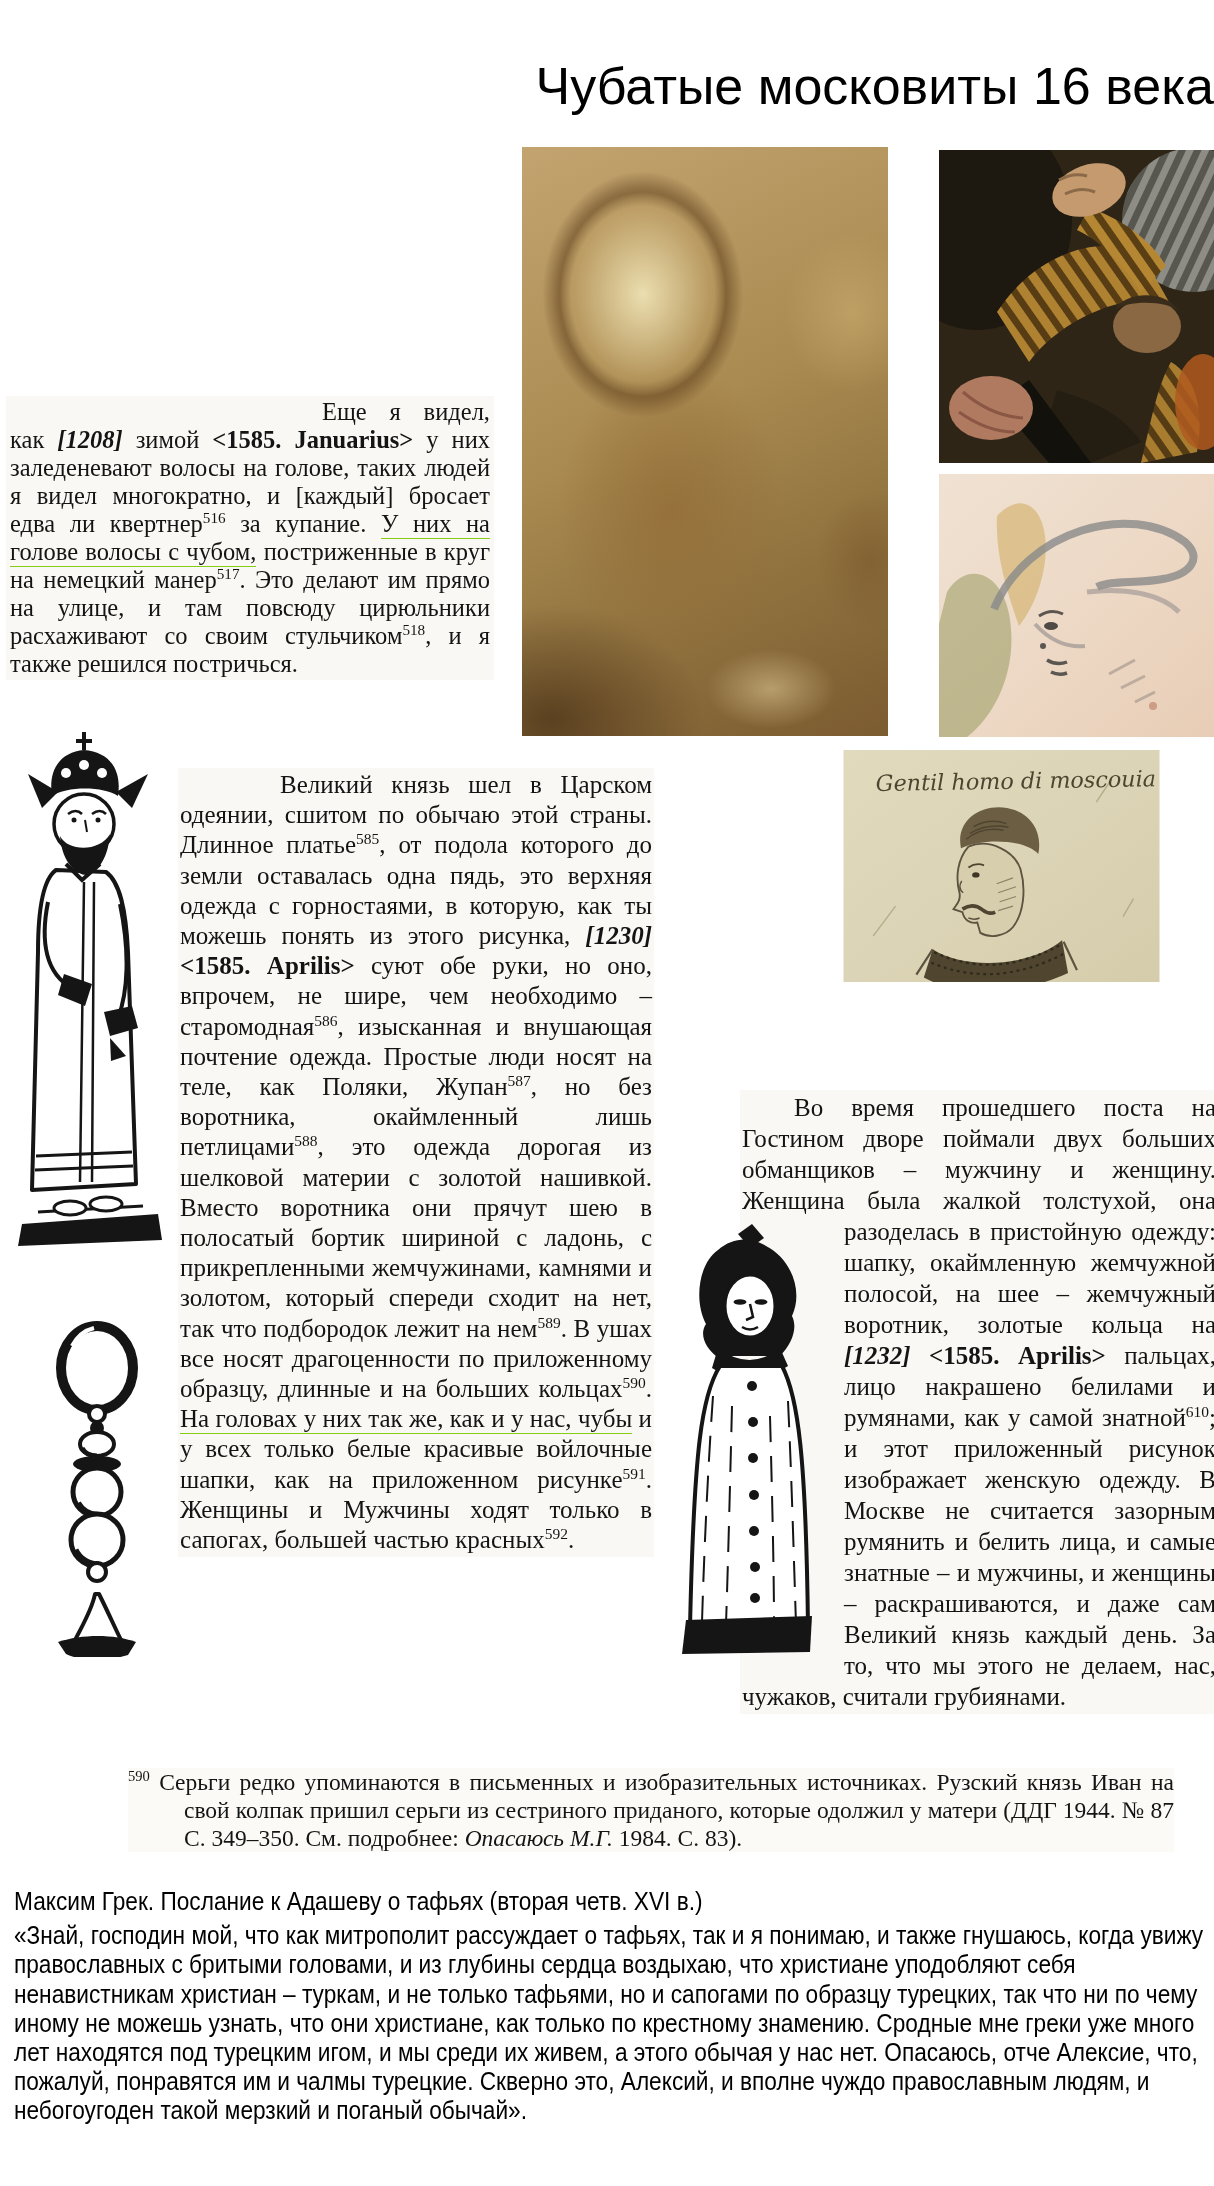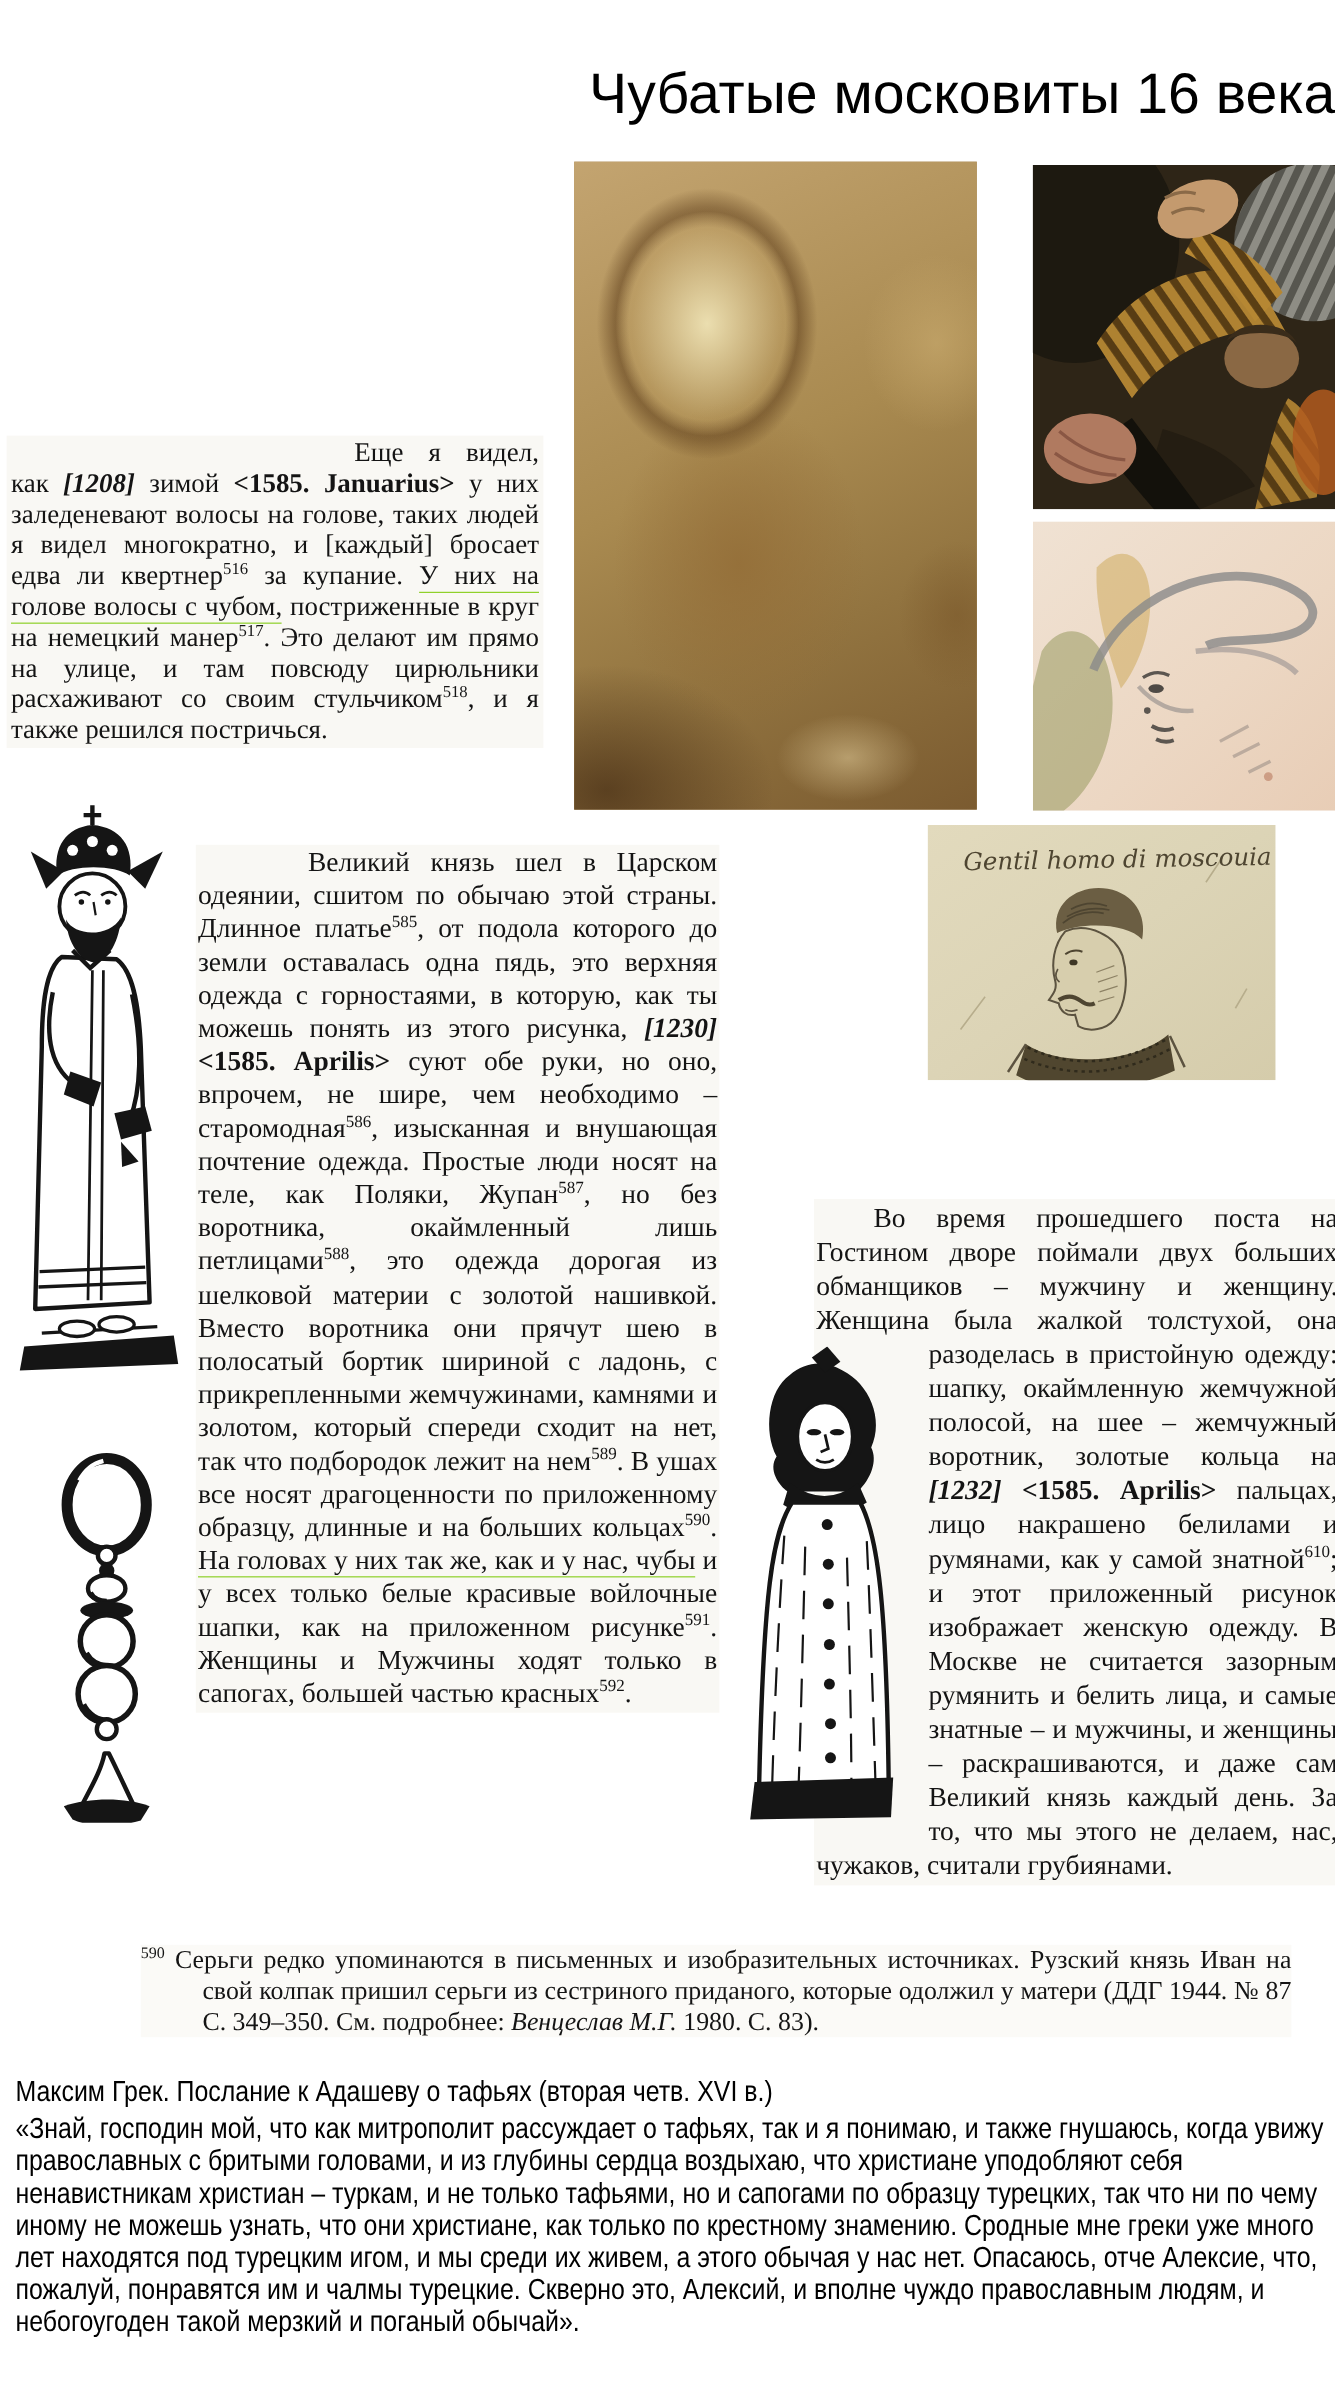--- a/index.html
+++ b/index.html
@@ -217,20 +217,20 @@
             <circle cx="85" cy="234" r="5" fill="#151515"></circle>
             <circle cx="86" cy="271" r="5" fill="#151515"></circle>
             <circle cx="86" cy="307" r="5" fill="#151515"></circle>
             <circle cx="87" cy="343" r="5" fill="#151515"></circle>
             <circle cx="87" cy="374" r="5" fill="#151515"></circle>
             <path d="M18,396 L144,392 L142,428 L14,430 Z" fill="#151515"></path>
           </svg>
         </span><span>шапку, окаймленную жемчужной полосой, на шее – жемчужный воротник, золотые кольца на </span><span class="b">[1232]</span><span class="bi"> &lt;1585. Aprilis&gt;</span><span> пальцах, лицо накрашено белилами и румянами, как у самой знатной</span><sup class="sp">610</sup><span>; и этот приложенный рисунок изображает женскую одежду. В Москве не считается зазорным румянить и белить лица, и самые знатные – и мужчины, и женщины – раскрашиваются, и даже сам Великий князь каждый день. За то, что мы этого не делаем, нас, чужаков, считали грубиянами.</span></p>
   </div>
 
-  <div class="abs scan footnote"><sup class="sp">590</sup><span> Серьги редко упоминаются в письменных и изобразительных источниках. Рузский князь Иван на свой колпак пришил серьги из сестриного приданого, которые одолжил у матери (ДДГ 1944. № 87 С. 349–350. См. подробнее: </span><span class="i">Венцеслав М.Г.</span><span> 1980. С. 83).</span></div>
+  <div class="abs scan footnote"><sup class="sp">590</sup><span> Серьги редко упоминаются в письменных и изобразительных источниках. Рузский князь Иван на свой колпак пришил серьги из сестриного приданого, которые одолжил у матери (ДДГ 1944. № 87 С. 349–350. См. подробнее: </span><span class="i">Опасаюсь М.Г.</span><span> 1984. С. 83).</span></div>
 
   <div class="abs maxim">
     <div>Максим Грек. Послание к Адашеву о тафьях (вторая четв. XVI в.)</div>
     <div class="quote">«Знай, господин мой, что как митрополит рассуждает о тафьях, так и я понимаю, и также гнушаюсь, когда увижу православных с бритыми головами, и из глубины сердца воздыхаю, что христиане уподобляют себя ненавистникам христиан – туркам, и не только тафьями, но и сапогами по образцу турецких, так что ни по чему иному не можешь узнать, что они христиане, как только по крестному знамению. Сродные мне греки уже много лет находятся под турецким игом, и мы среди их живем, а этого обычая у нас нет. Опасаюсь, отче Алексие, что, пожалуй, понравятся им и чалмы турецкие. Скверно это, Алексий, и вполне чуждо православным людям, и небогоугоден такой мерзкий и поганый обычай».</div>
   </div>
 
 </div>
 
 </body></html>

